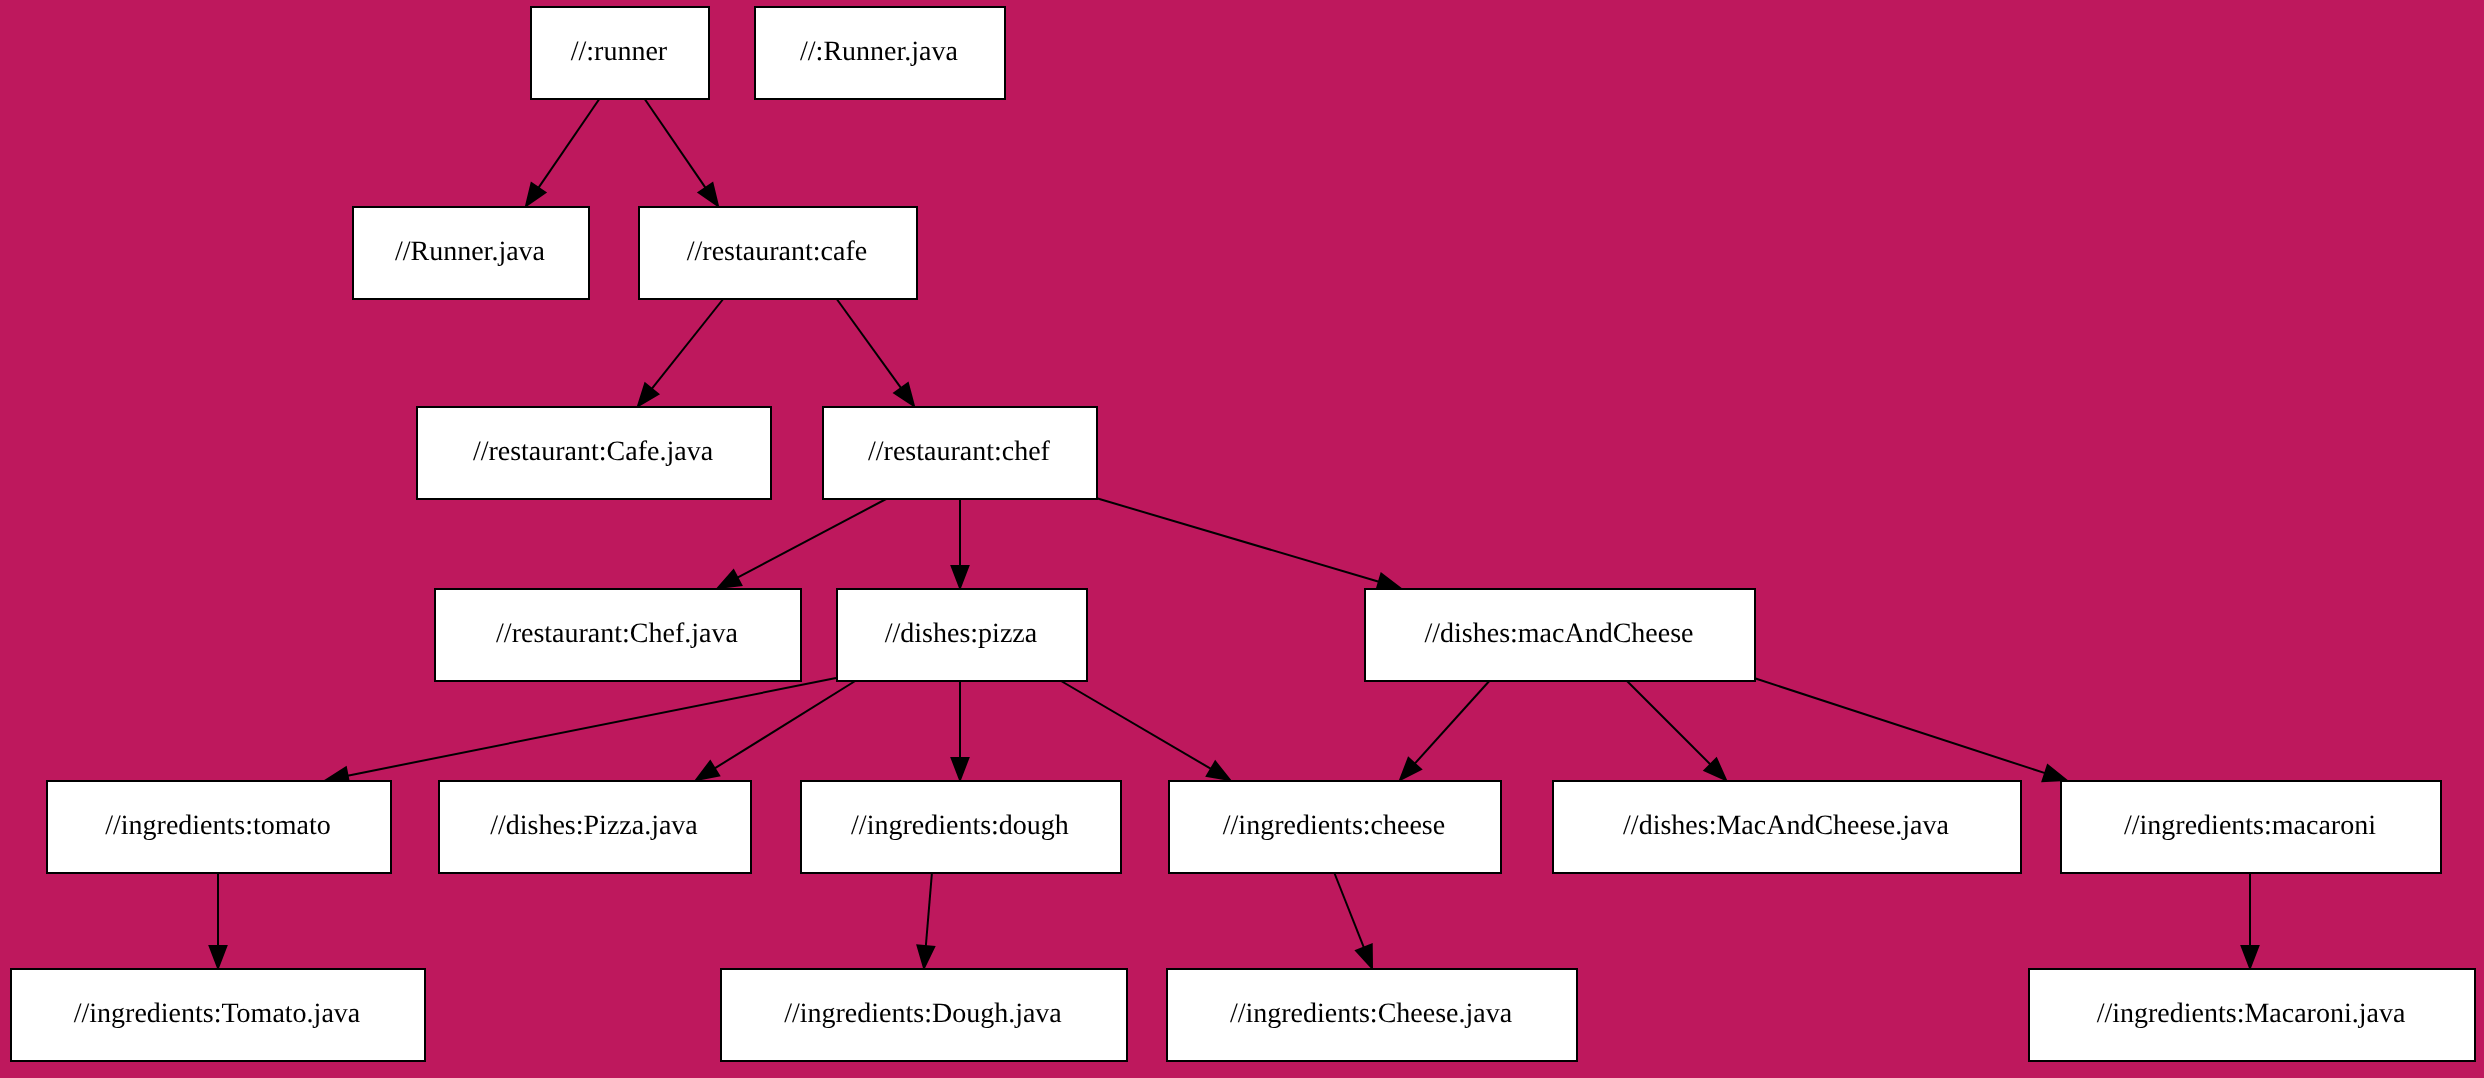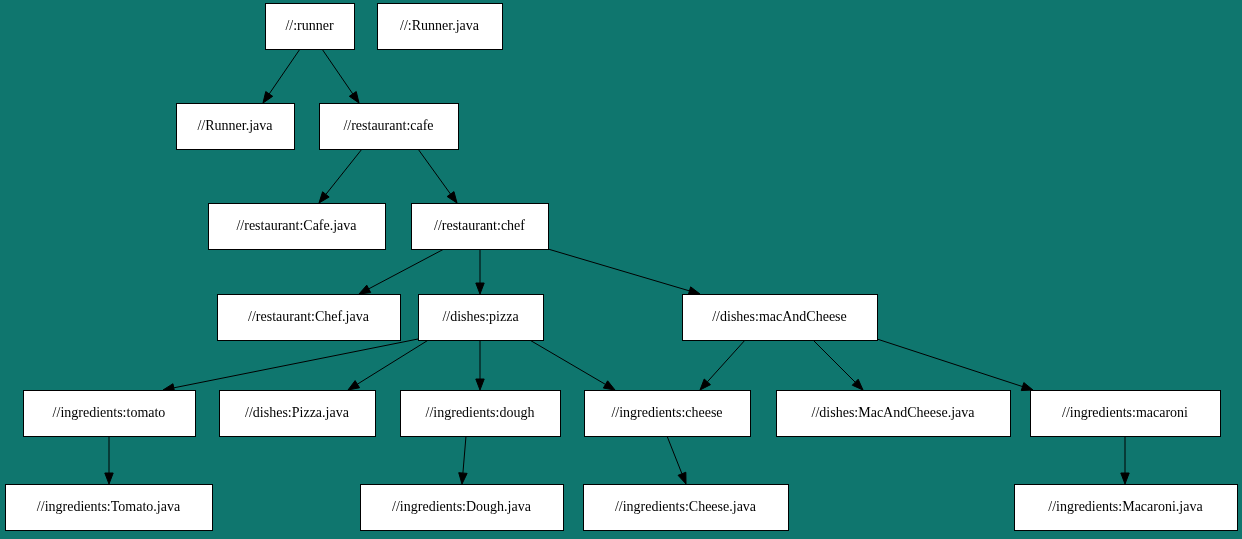--- a/index.html
+++ b/index.html
@@ -5,21 +5,21 @@
 <style>
   html, body {
     margin: 0;
     padding: 0;
     background: #ffffff;
   }
   #graph-root {
     position: relative;
     width: 1242px;
     height: 539px;
-    background: #0f766e;
+    background: #be185d;
     font-family: "Liberation Serif", "DejaVu Serif", serif;
     overflow: hidden;
   }
   #graph-svg {
     display: block;
     width: 1242px;
     height: 539px;
   }
   .node-box {
     fill: #ffffff;

